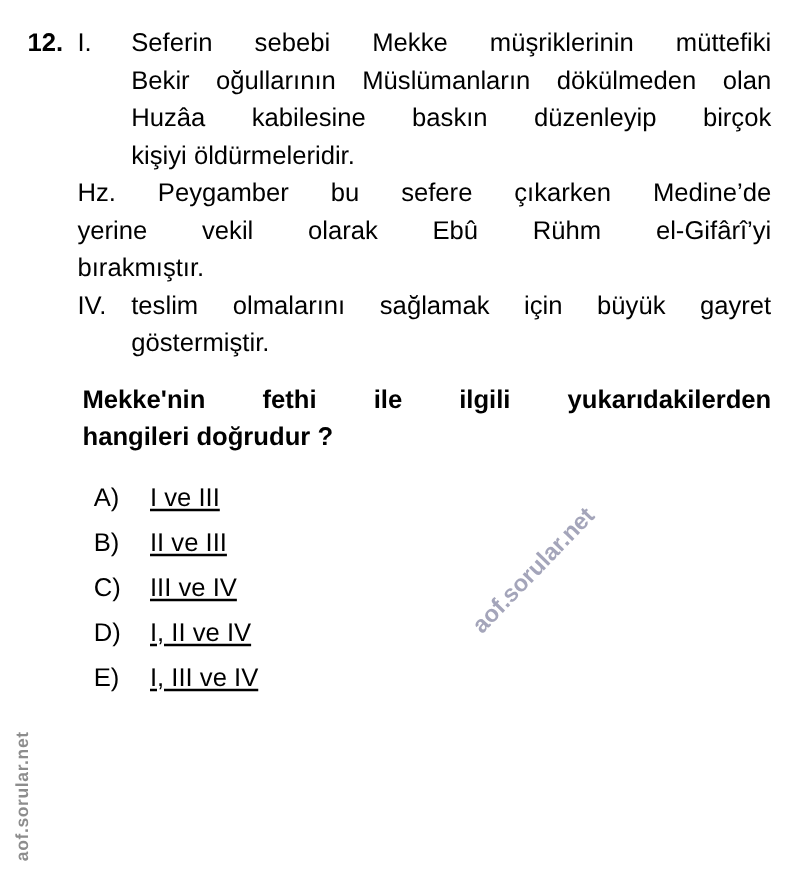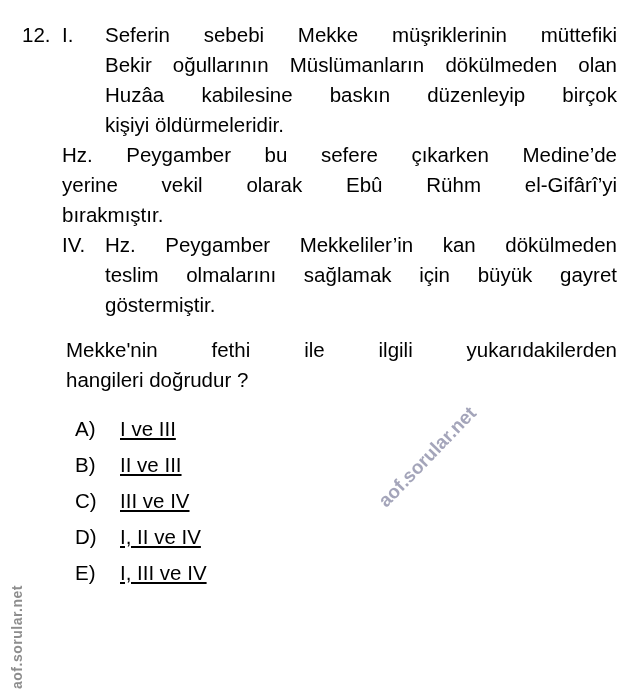--- a/index.html
+++ b/index.html
@@ -21,41 +21,41 @@
     position: absolute;
     left: 22px;
     top: 20px;
     width: 595px;
     z-index: 1;
   }
   .qrow { display: flex; }
   .qnum {
     flex: none;
     width: 40px;
-    font-weight: normal;
+    font-weight: bold;
   }
   .items { flex: 1; min-width: 0; }
   .item { display: flex; }
   .inum {
     flex: none;
     width: 43px;
   }
   .ilines { flex: 1; min-width: 0; }
   .jl {
     text-align: justify;
     text-align-last: justify;
   }
   .jl-last {
     text-align: center;
     text-align-last: left;
   }
   .stem {
     margin-left: 44px;
     margin-top: 15px;
-    font-weight: normal;
+    font-weight: bold;
   }
   .options {
     margin-left: 53px;
     margin-top: 16px;
     line-height: 36px;
   }
   .option { display: flex; }
   .olet {
     flex: none;
     width: 45px;
@@ -122,21 +122,20 @@
           <div class="jl">Hz. Peygamber bu sefere çıkarken Medine’de</div>
           <div class="jl">yerine vekil olarak Ebû Rühm el-Gifârî’yi</div>
           <div class="jl jl-last">bırakmıştır.</div>
         </div>
       </div>
 
 
       <div class="item">
         <div class="inum">IV.</div>
         <div class="ilines">
-          <div class="jl">Hz. Peygamber Mekkeliler’in kan dökülmeden</div>
           <div class="jl">teslim olmalarını sağlamak için büyük gayret</div>
           <div class="jl jl-last">göstermiştir.</div>
         </div>
       </div>
 
     </div>
   </div>
 
   <div class="stem">
     <div class="jl">Mekke'nin fethi ile ilgili yukarıdakilerden</div>

